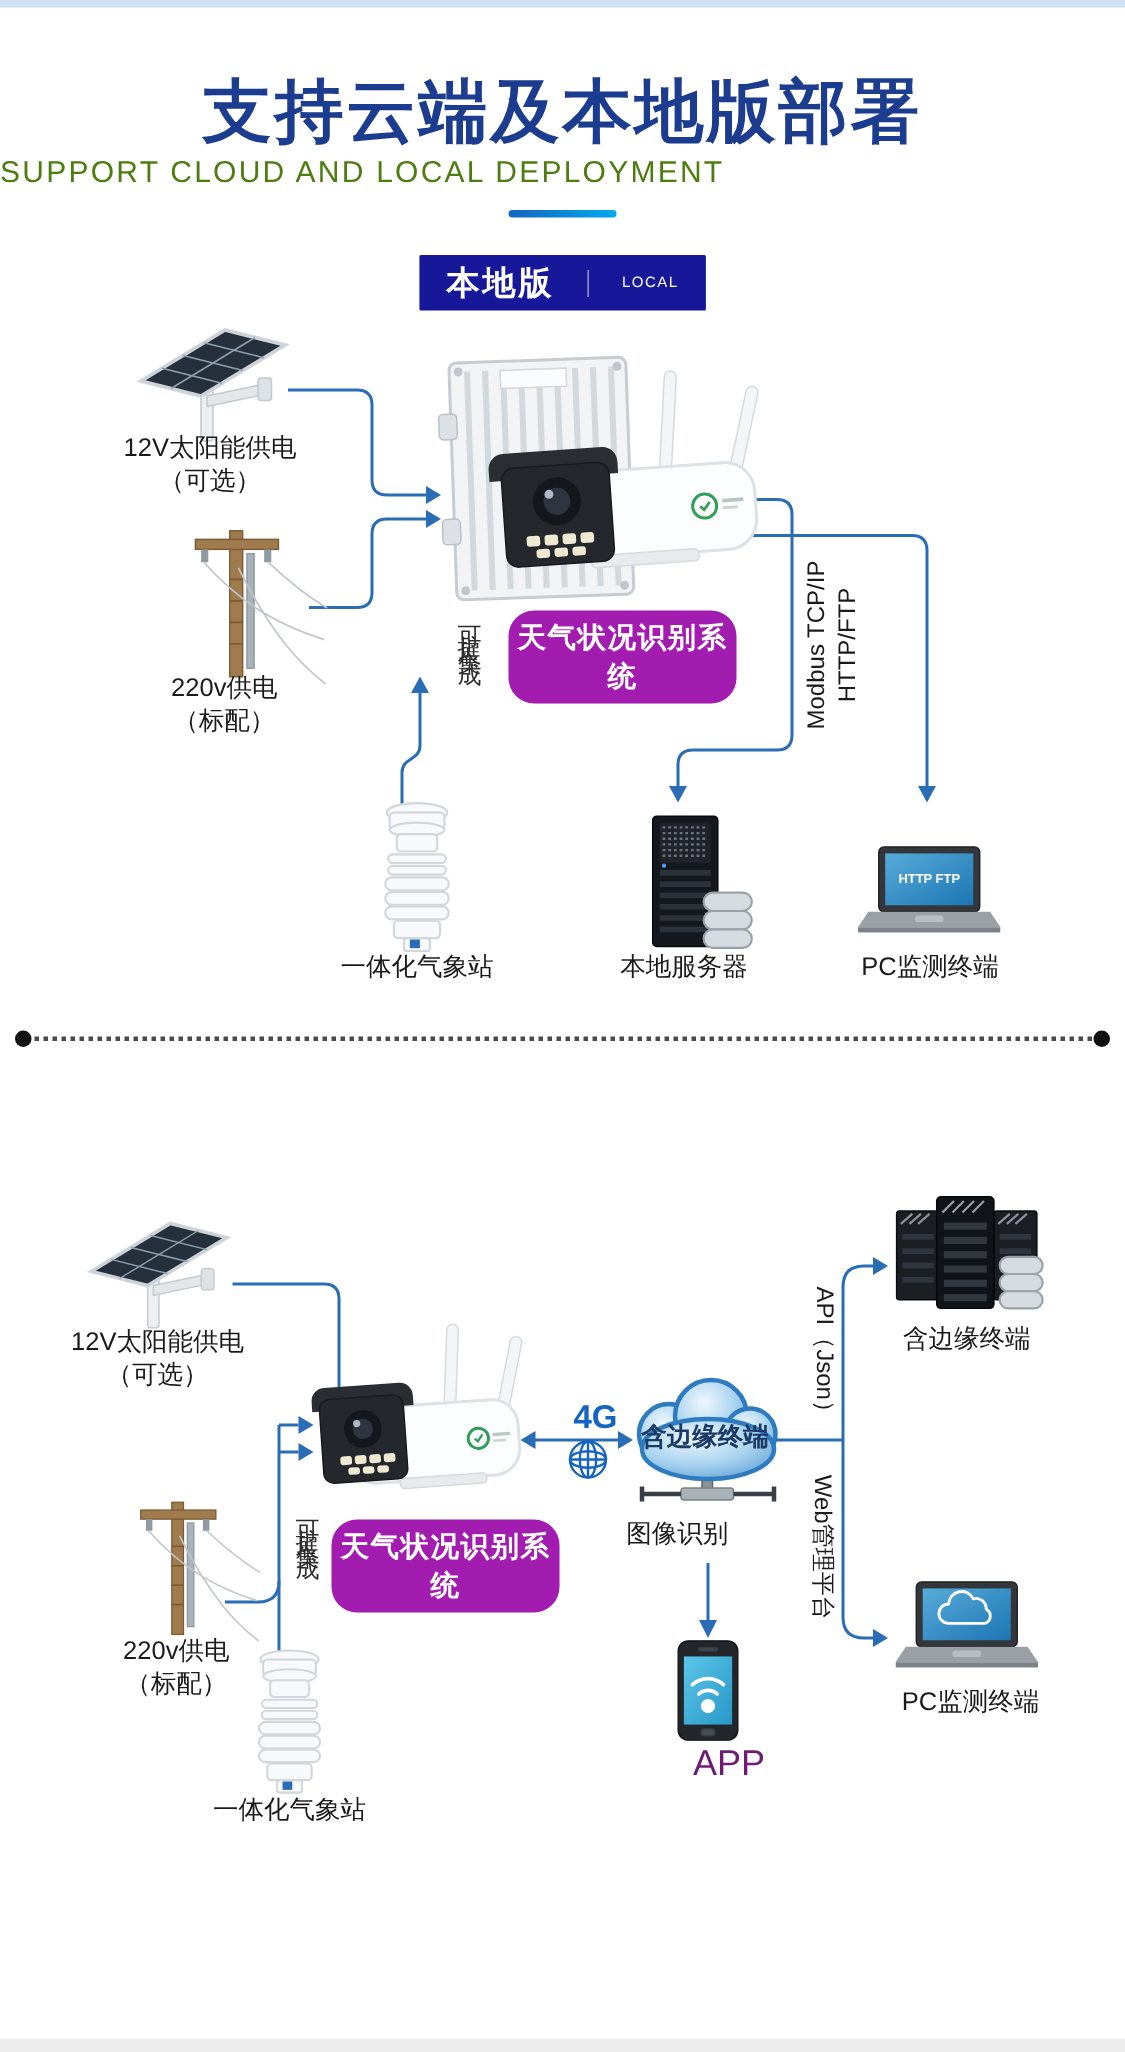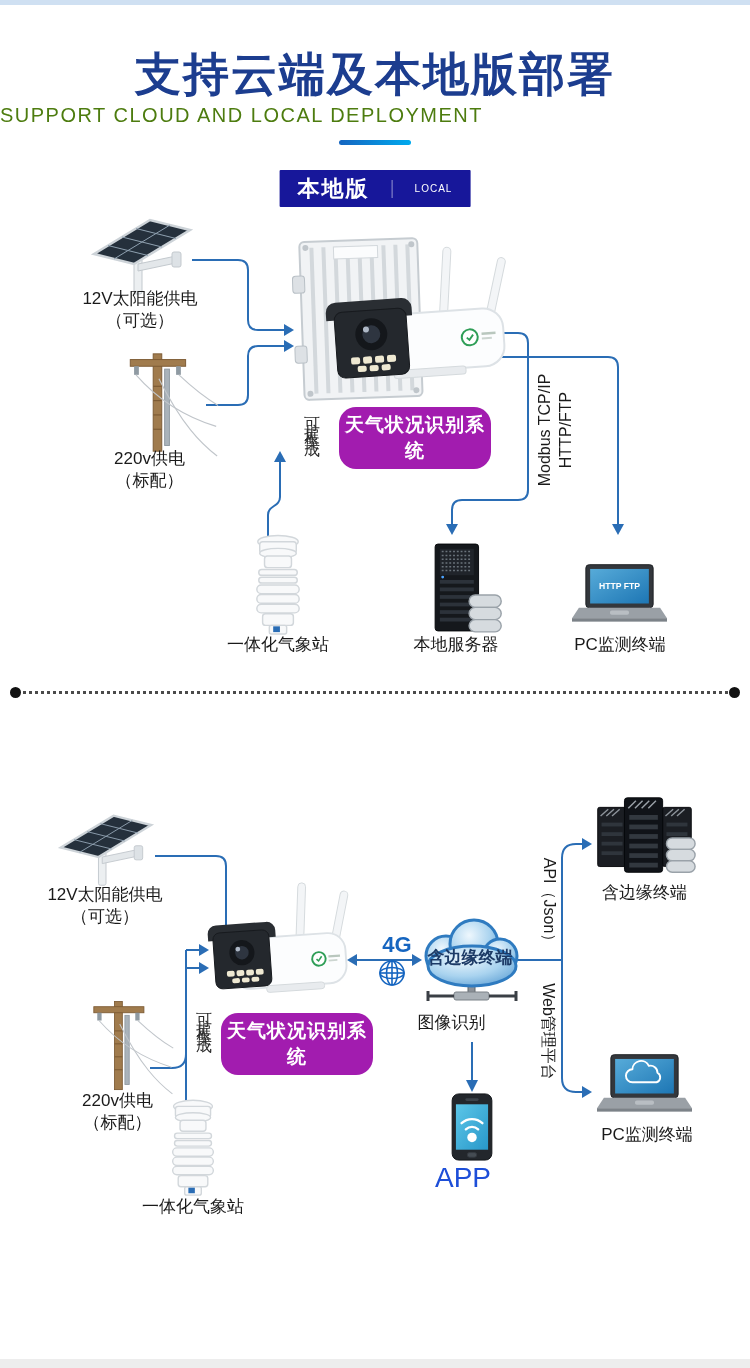--- a/index.html
+++ b/index.html
@@ -16,21 +16,21 @@
   .section-badge .sep{width:1px;height:18px;background:rgba(255,255,255,.55)}
   .section-badge .en{font-size:10px;letter-spacing:1px}
   .label{position:absolute;text-align:center;font-size:17px;color:#1a1a1a;line-height:22px;z-index:3}
   .sys-badge{position:absolute;background:#a21caf;color:#fff;font-size:19px;font-weight:bold;text-align:center;border-radius:17px;padding:5px 0;letter-spacing:1px;z-index:4}
   .sys-note{position:absolute;text-align:center;color:#2257c4;font-size:17px;z-index:3}
   .blue-note{position:absolute;text-align:center;color:#1565c0;font-size:20px;font-weight:bold;z-index:3}
   .vlabel{position:absolute;writing-mode:vertical-rl;font-size:16px;color:#2d2d2d;letter-spacing:6px;z-index:3}
   .rlabel{position:absolute;text-align:center;font-size:16px;color:#1a1a1a;line-height:21px;white-space:nowrap;z-index:3}
   .g4-link{position:absolute;text-align:center;font-size:22px;font-weight:bold;color:#1565c0;z-index:3}
   .cloud-name{position:absolute;text-align:center;font-size:17px;font-weight:bold;color:#1c3a66;z-index:3}
-  .app-label{position:absolute;text-align:left;font-size:28px;color:#1d4ed8;z-index:3}
+  .app-label{position:absolute;text-align:right;font-size:24px;color:#701a75;z-index:3}
   svg.lines{position:absolute;left:0;top:0;z-index:1}
   .illus{position:absolute;z-index:2}
   .divider{position:absolute;left:16px;right:16px;top:691px;border-top:3px dotted #4a4a4a;z-index:2}
   .dot{position:absolute;width:11px;height:11px;border-radius:50%;background:#111;top:687px;z-index:2}
 </style>
 </head>
 <body>
 
 <div id="canvas">
   <div class="top-strip"></div>

